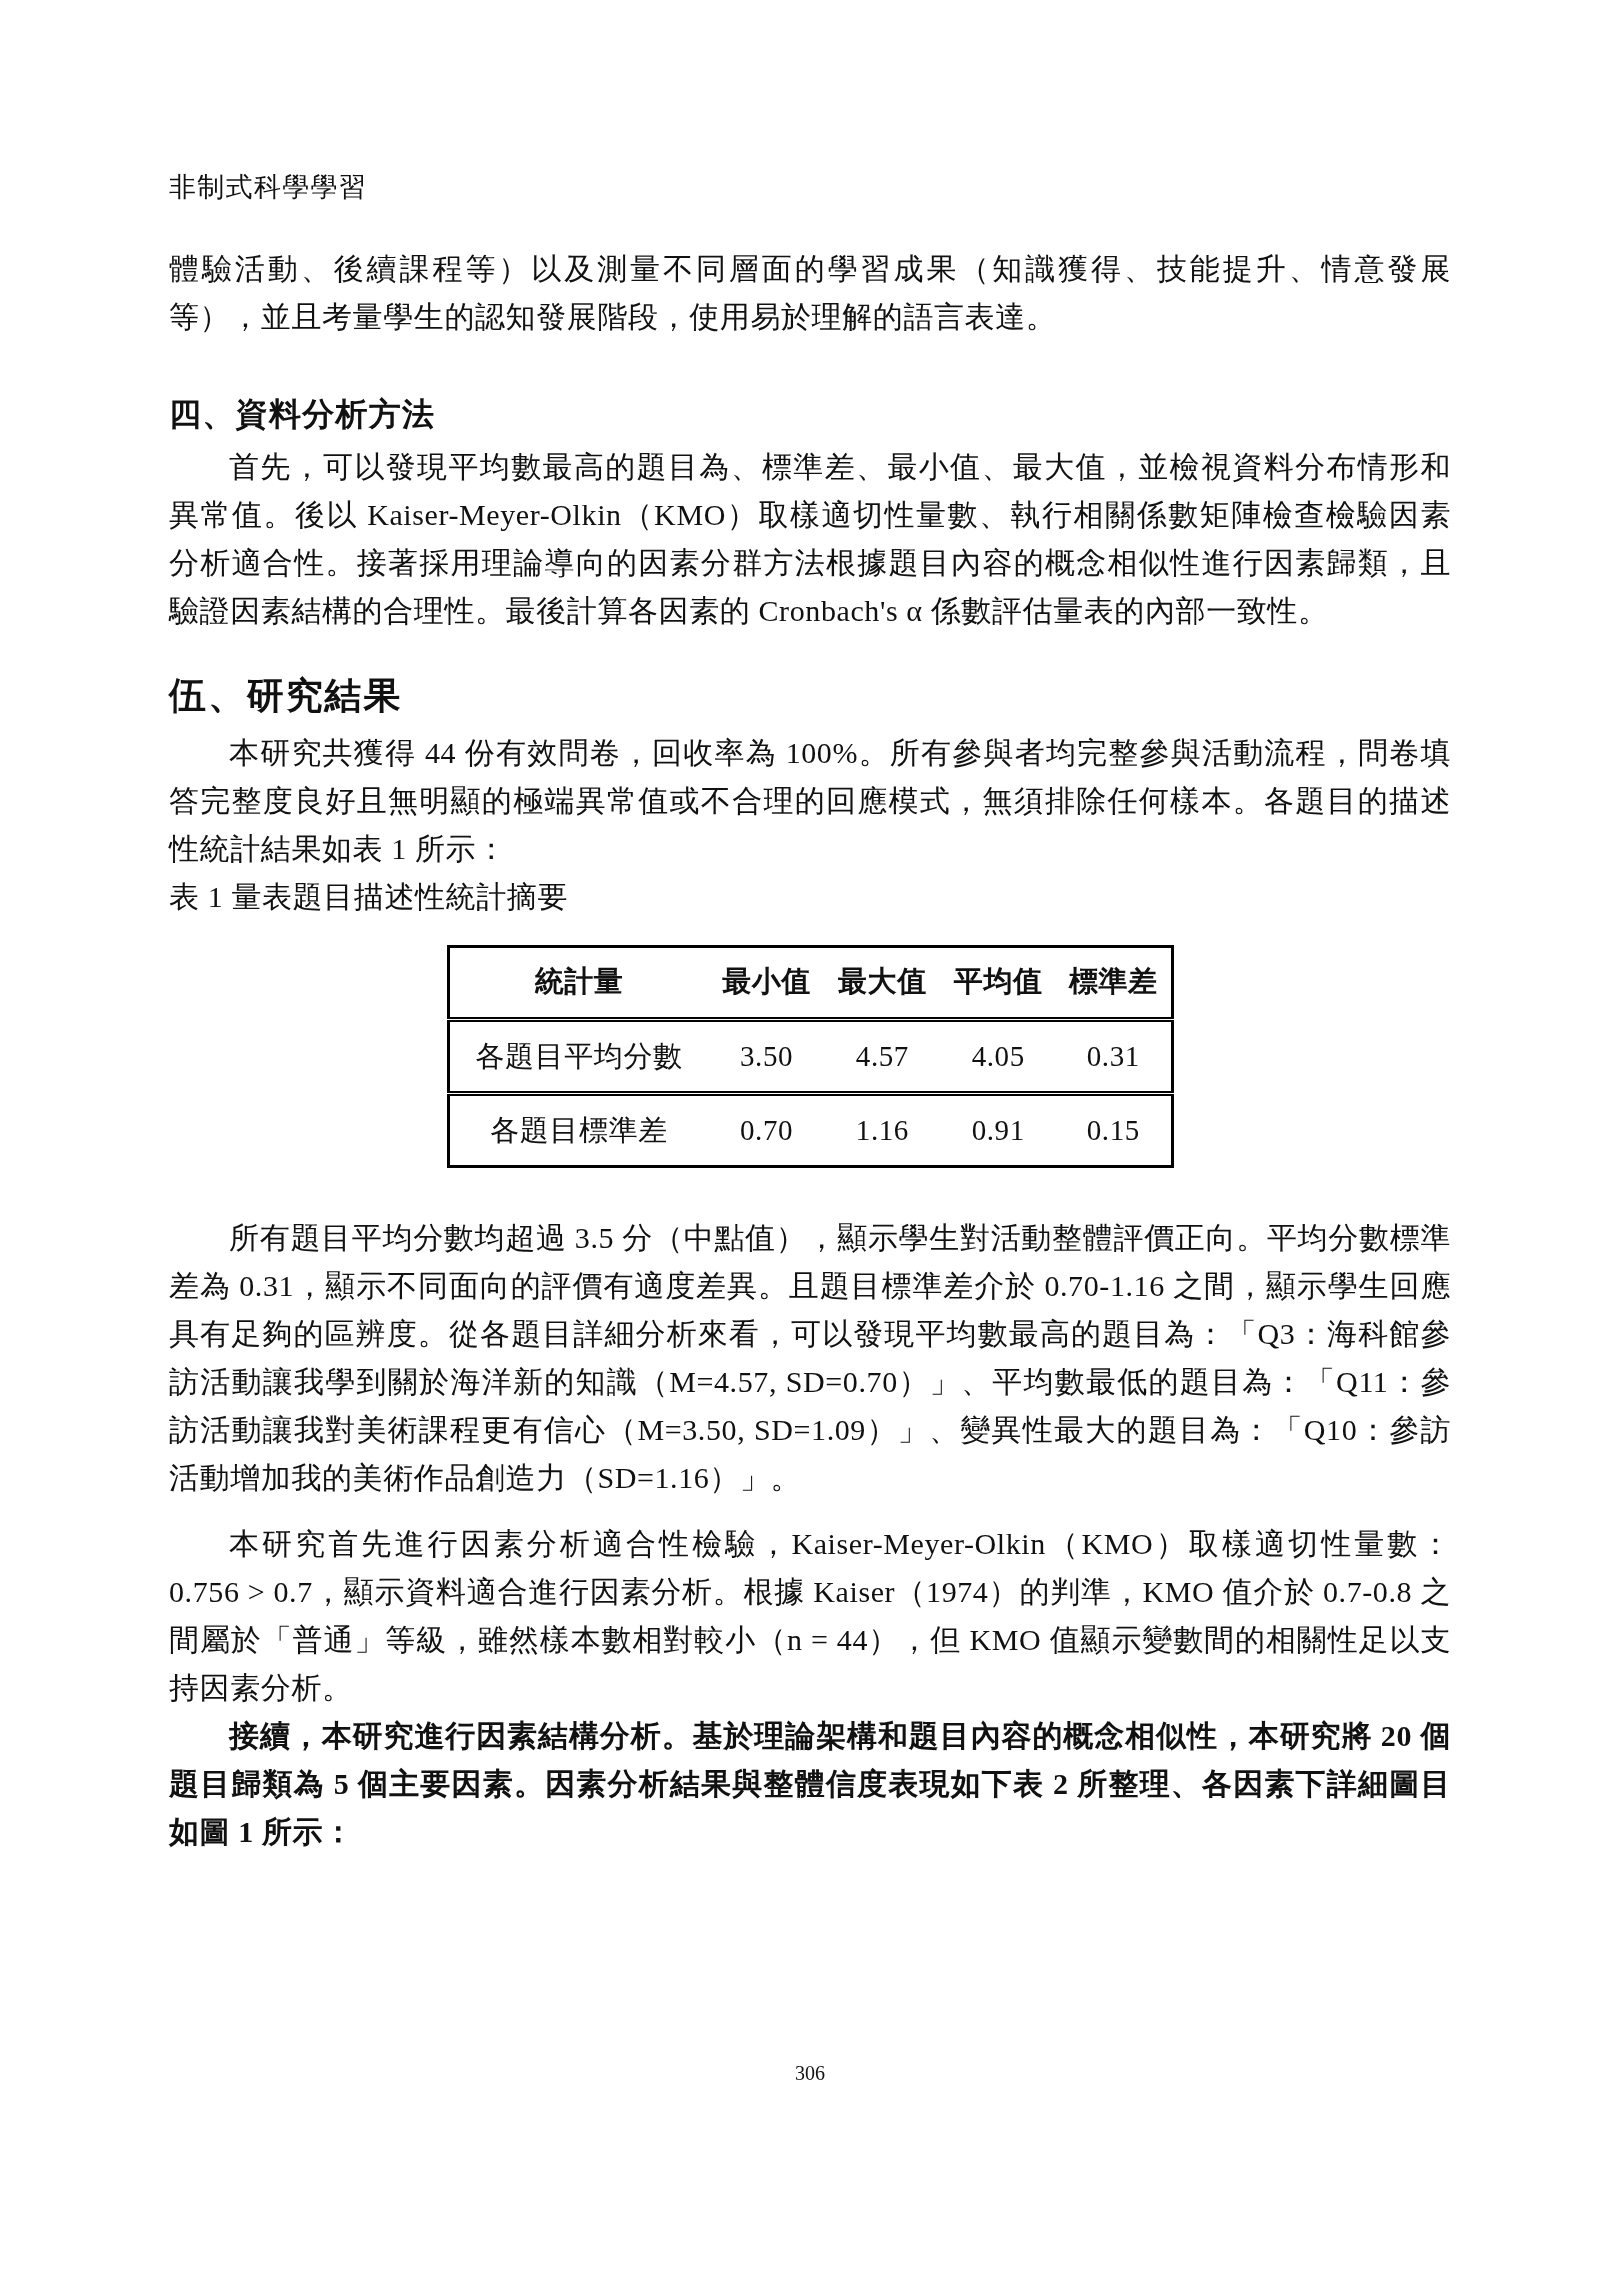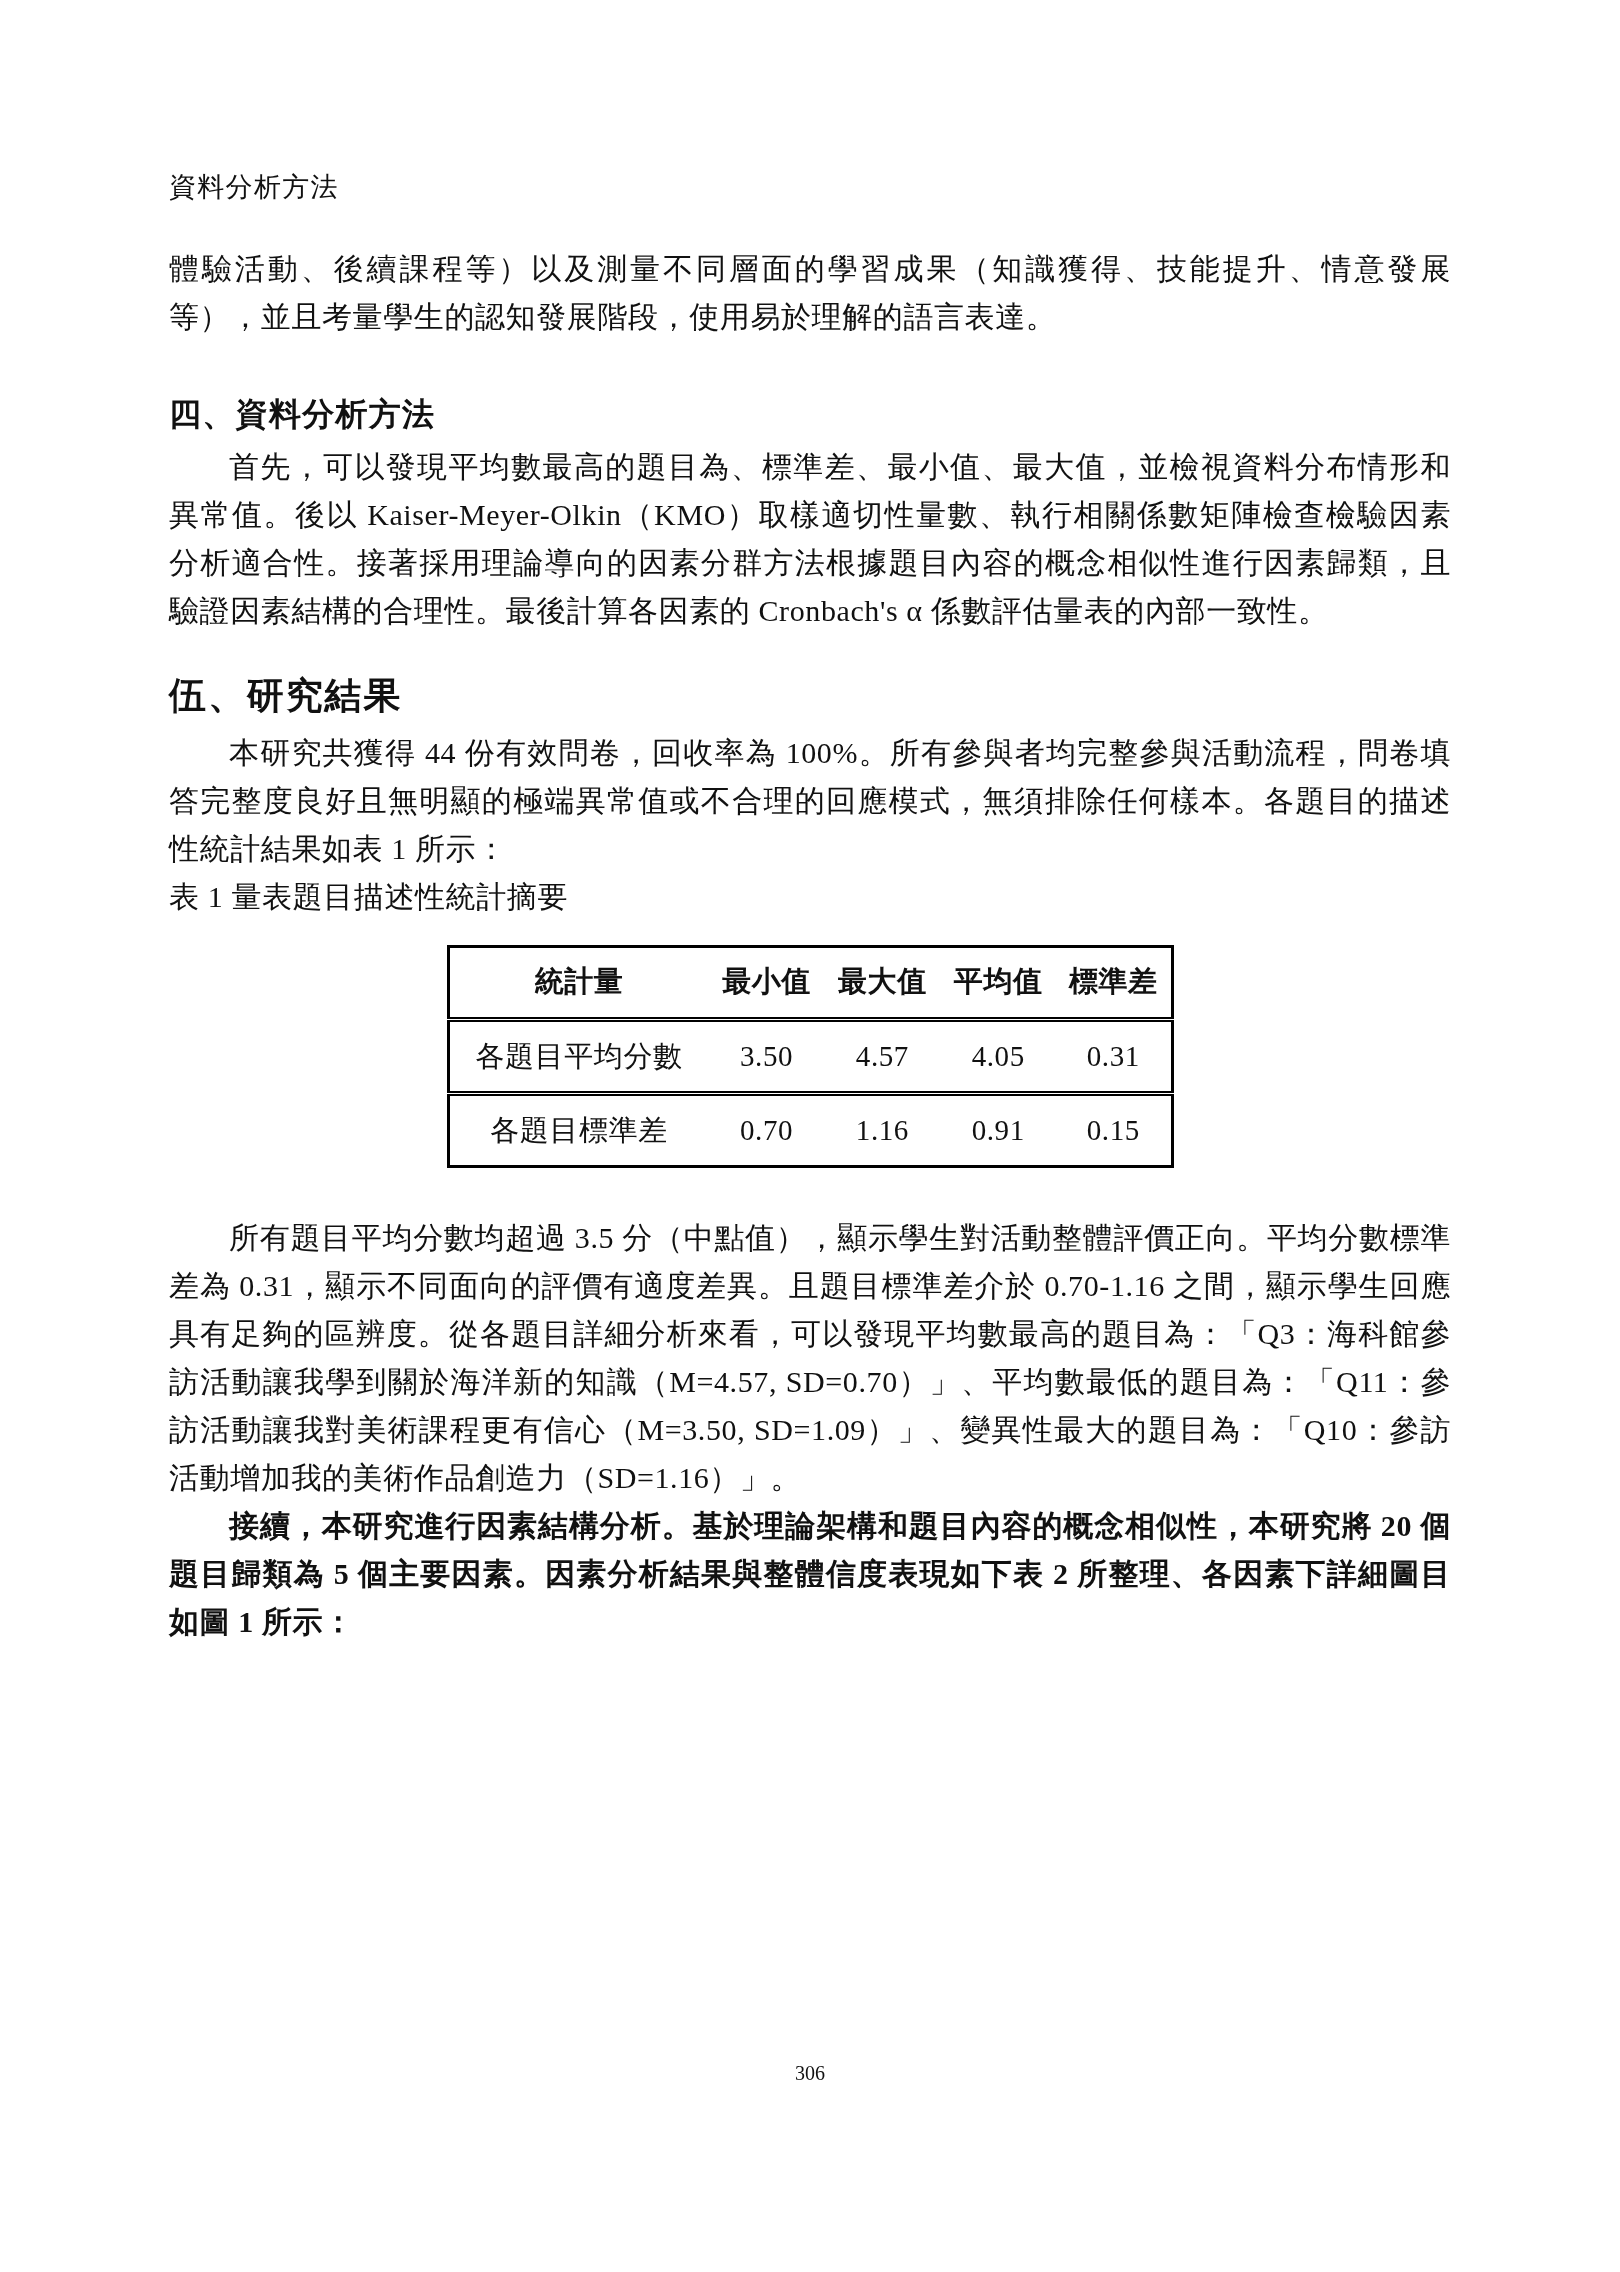--- a/index.html
+++ b/index.html
@@ -74,21 +74,21 @@
     position:absolute;left:0;top:2058px;width:100%;
     text-align:center;
     font-size:20px;line-height:30.5px;
   }
 </style>
 </head>
 <body>
 
 <div class="page">
 
-  <div class="running-header">資料分析方法</div>
+  <div class="running-header">非制式科學學習</div>
 
   <div class="content">
 
     <p>體驗活動、後續課程等）以及測量不同層面的學習成果（知識獲得、技能提升、情意發展等），並且考量學生的認知發展階段，使用易於理解的語言表達。</p>
 
     <div class="h-four">四、資料分析方法</div>
 
     <p class="indent p-shouxian">首先，可以發現平均數最高的題目為、標準差、最小值、最大值，並檢視資料分布情形和異常值。後以 Kaiser-Meyer-Olkin（KMO）取樣適切性量數、執行相關係數矩陣檢查檢驗因素分析適合性。接著採用理論導向的因素分群方法根據題目內容的概念相似性進行因素歸類，且驗證因素結構的合理性。最後計算各因素的 Cronbach's α 係數評估量表的內部一致性。</p>
 
     <div class="h-five">伍、研究結果</div>
@@ -122,20 +122,21 @@
           <td>1.16</td>
           <td>0.91</td>
           <td>0.15</td>
         </tr>
       </tbody>
     </table>
 
     <p class="indent p-suoyou">所有題目平均分數均超過 3.5 分（中點值），顯示學生對活動整體評價正向。平均分數標準差為 0.31，顯示不同面向的評價有適度差異。且題目標準差介於 0.70-1.16 之間，顯示學生回應具有足夠的區辨度。從各題目詳細分析來看，可以發現平均數最高的題目為：「Q3：海科館參訪活動讓我學到關於海洋新的知識（M=4.57, SD=0.70）」、平均數最低的題目為：「Q11：參訪活動讓我對美術課程更有信心（M=3.50, SD=1.09）」、變異性最大的題目為：「Q10：參訪活動增加我的美術作品創造力（SD=1.16）」。</p>
 
 
+    <p class="indent p-benyanjiu2">本研究首先進行因素分析適合性檢驗，Kaiser-Meyer-Olkin（KMO）取樣適切性量數：0.756 &gt; 0.7，顯示資料適合進行因素分析。根據 Kaiser（1974）的判準，KMO 值介於 0.7-0.8 之間屬於「普通」等級，雖然樣本數相對較小（n = 44），但 KMO 值顯示變數間的相關性足以支持因素分析。</p>
 
     <p class="indent p-jiexu">接續，本研究進行因素結構分析。基於理論架構和題目內容的概念相似性，本研究將 20 個題目歸類為 5 個主要因素。因素分析結果與整體信度表現如下表 2 所整理、各因素下詳細圖目如圖 1 所示：</p>
 
   </div>
 
   <div class="page-number">306</div>
 
 </div>
 
 

